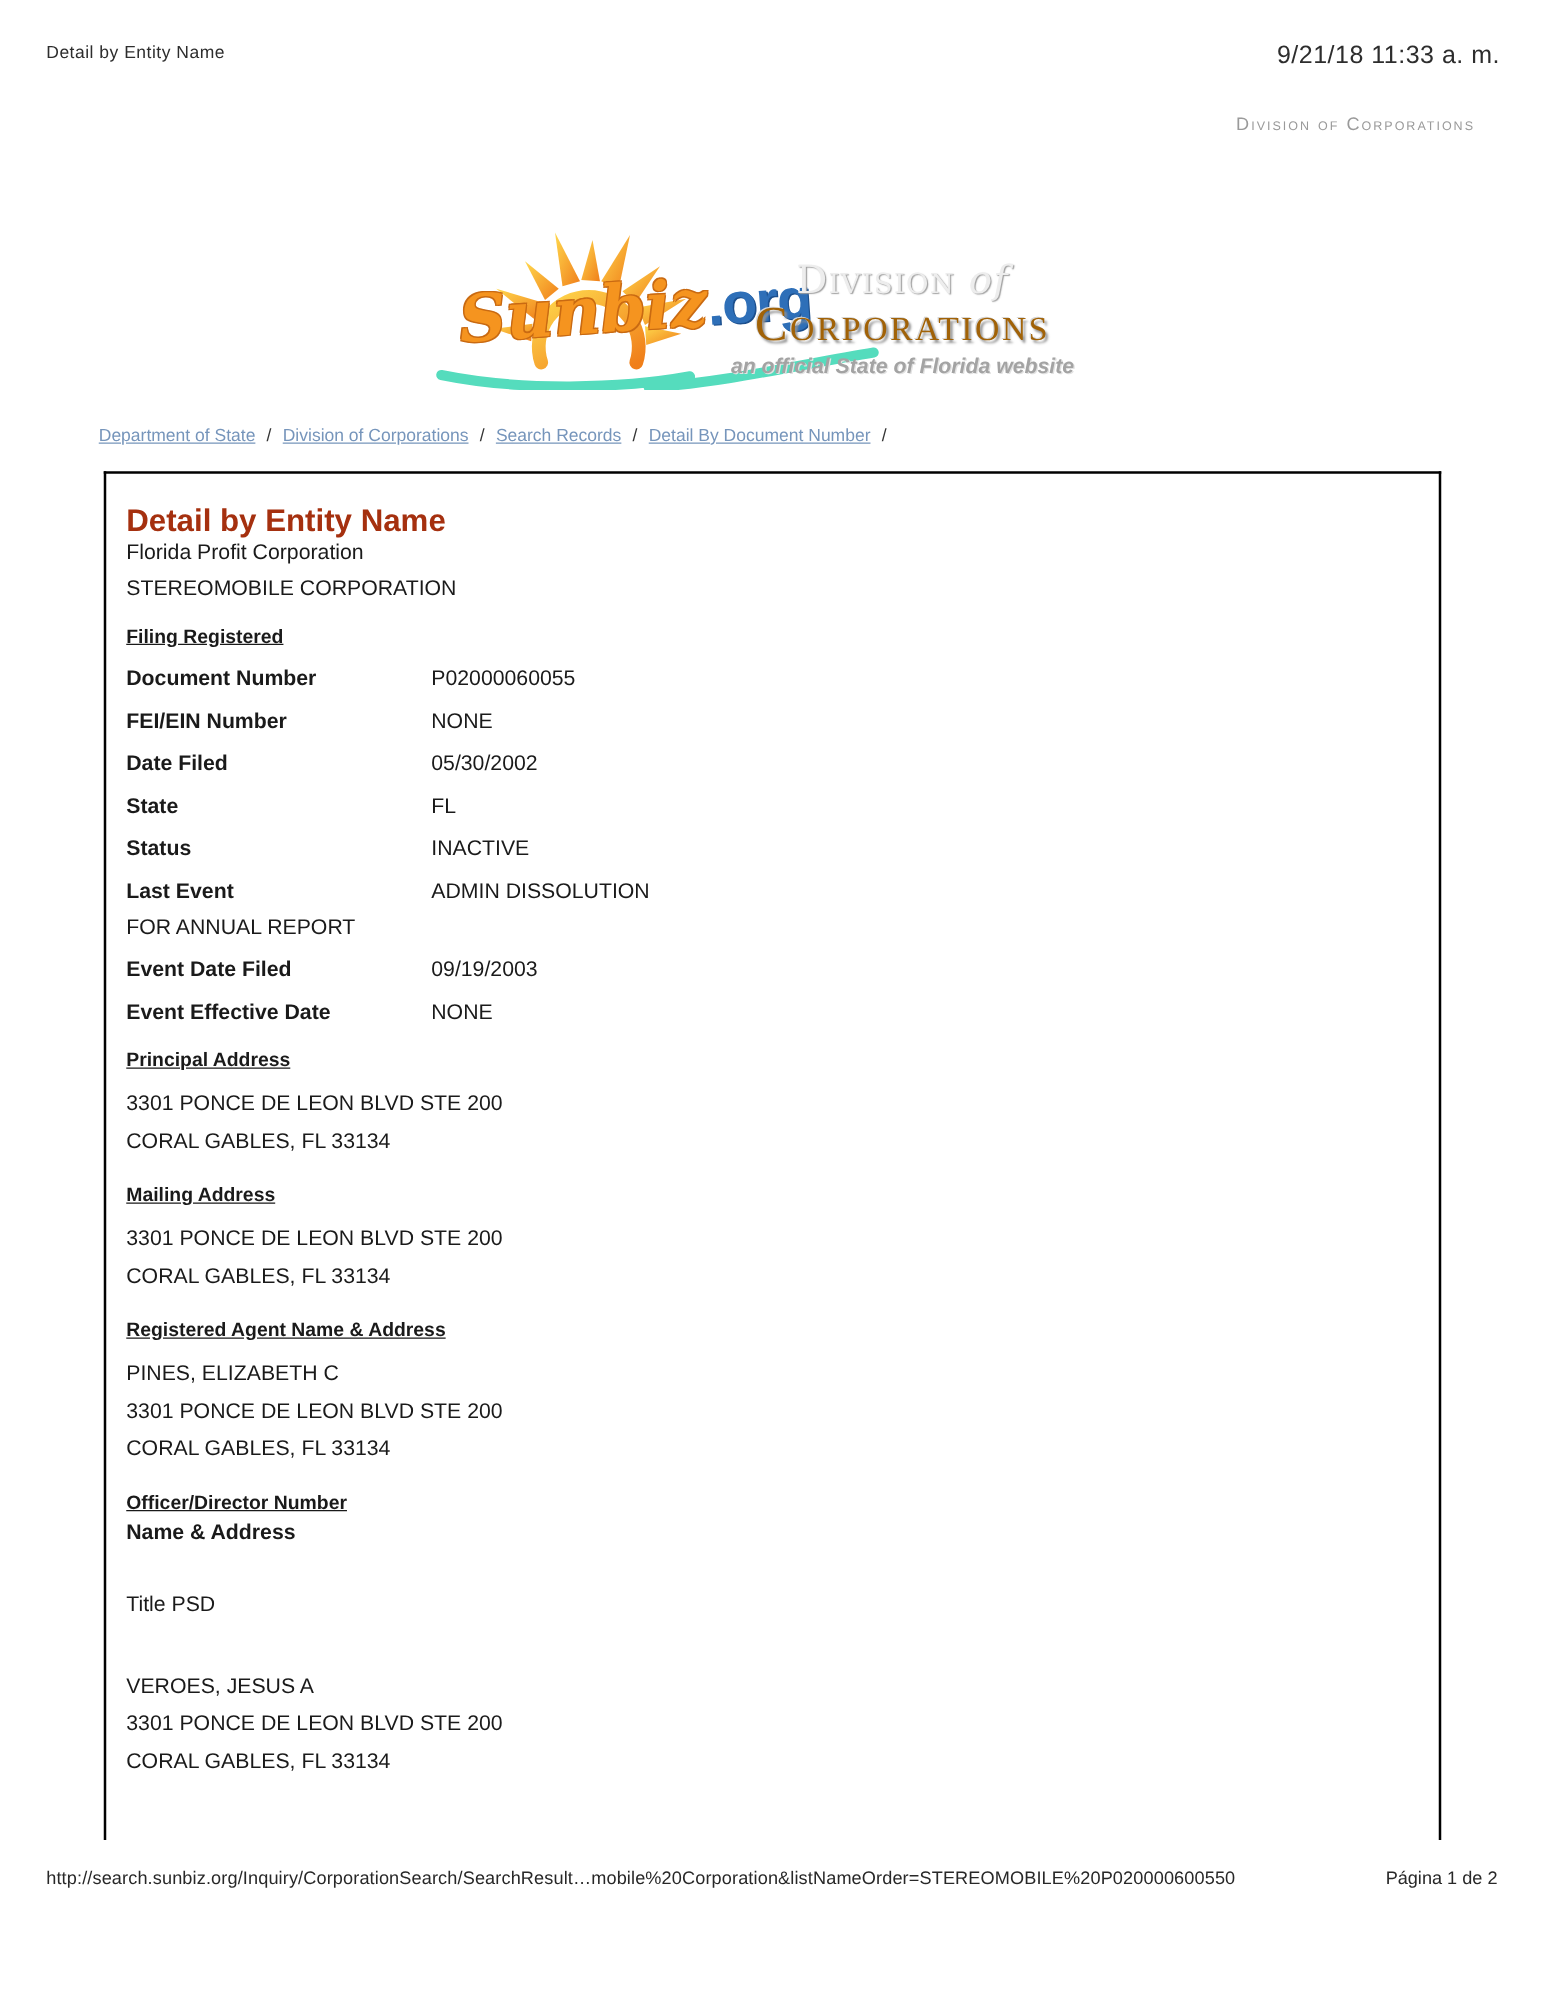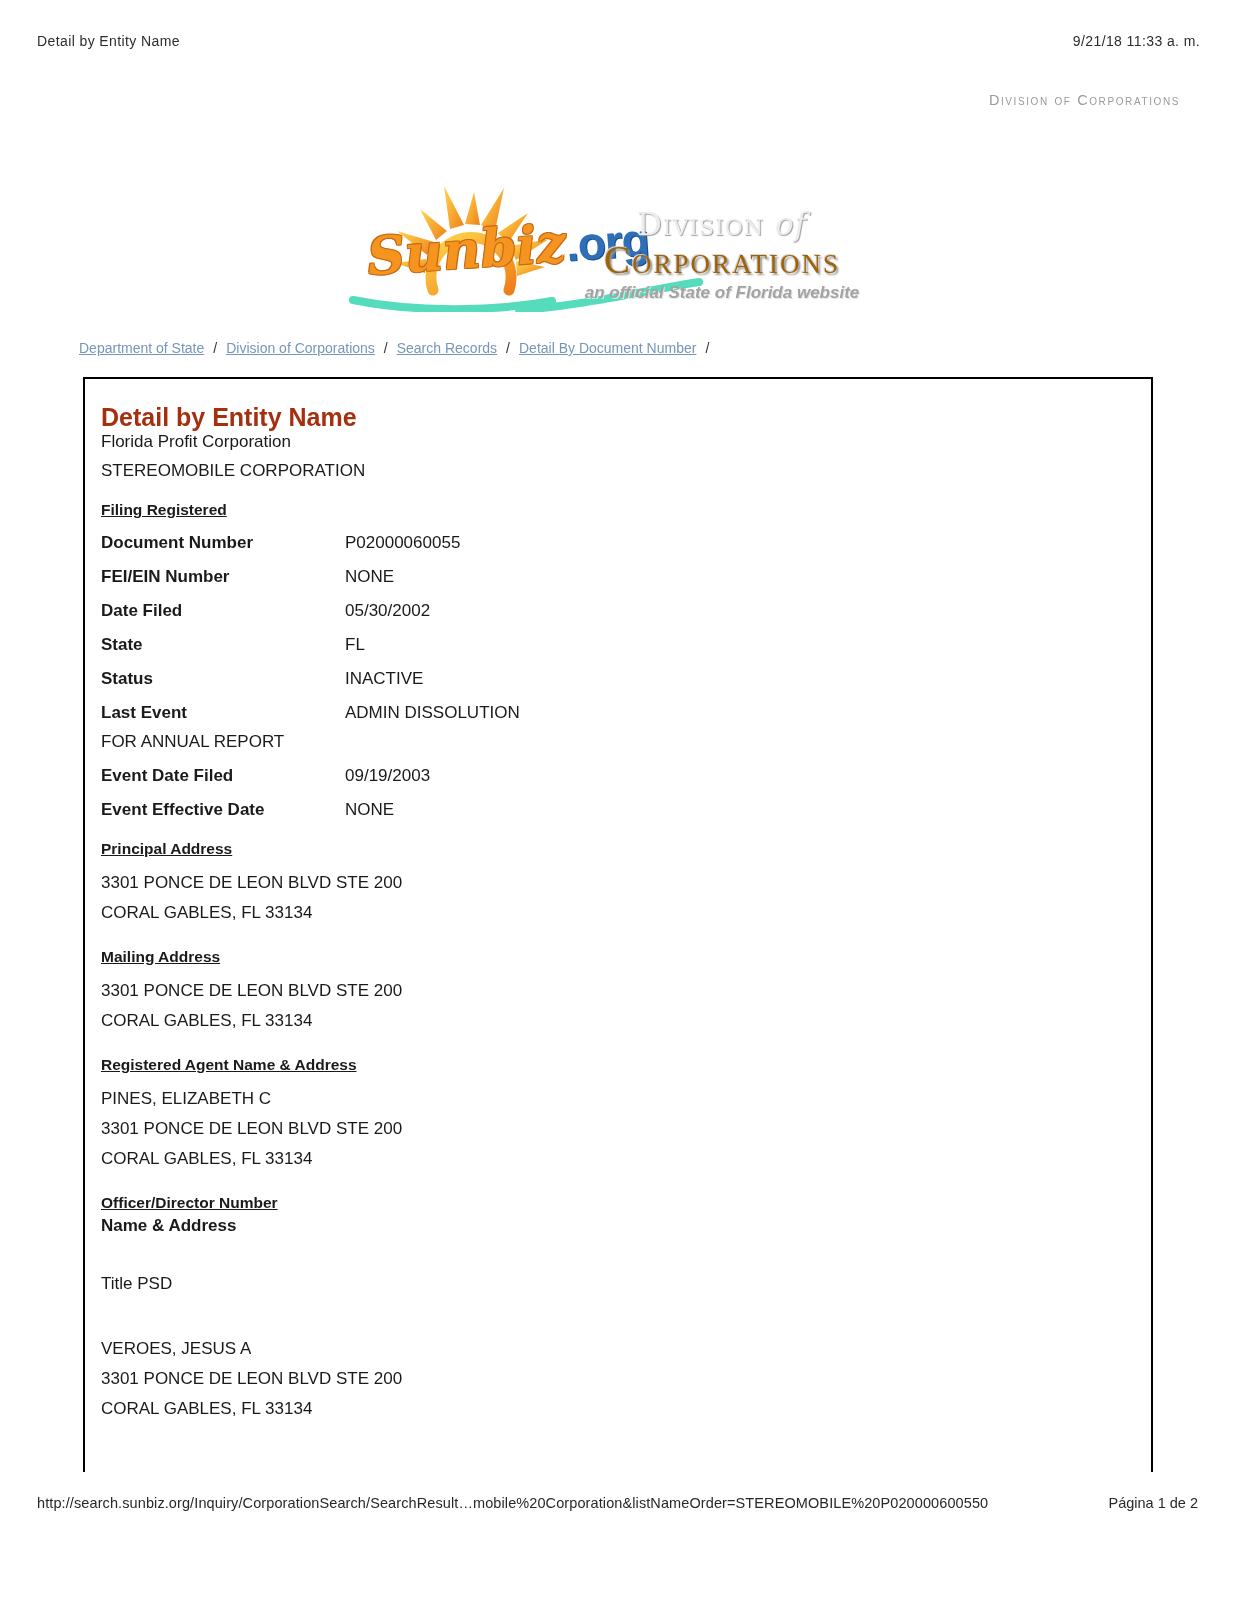--- a/index.html
+++ b/index.html
@@ -14,21 +14,21 @@
     overflow: hidden;
   }
 
   
   .print-header-left {
     position: absolute; left: 37px; top: 33px;
     font-size: 14px; letter-spacing: .4px; color: #2d2d2d;
   }
   .print-header-right {
     position: absolute; right: 36px; top: 33px;
-    font-size: 14px; letter-spacing: .4px; color: #2d2d2d;
+    font-size: 20px; letter-spacing: .4px; color: #2d2d2d;
   }
   .print-footer-left {
     position: absolute; left: 37px; top: 1495px;
     font-size: 14.5px; letter-spacing: .1px; color: #282828;
     white-space: nowrap;
   }
   .print-footer-right {
     position: absolute; right: 38px; top: 1495px;
     font-size: 14.5px; color: #282828;
   }

